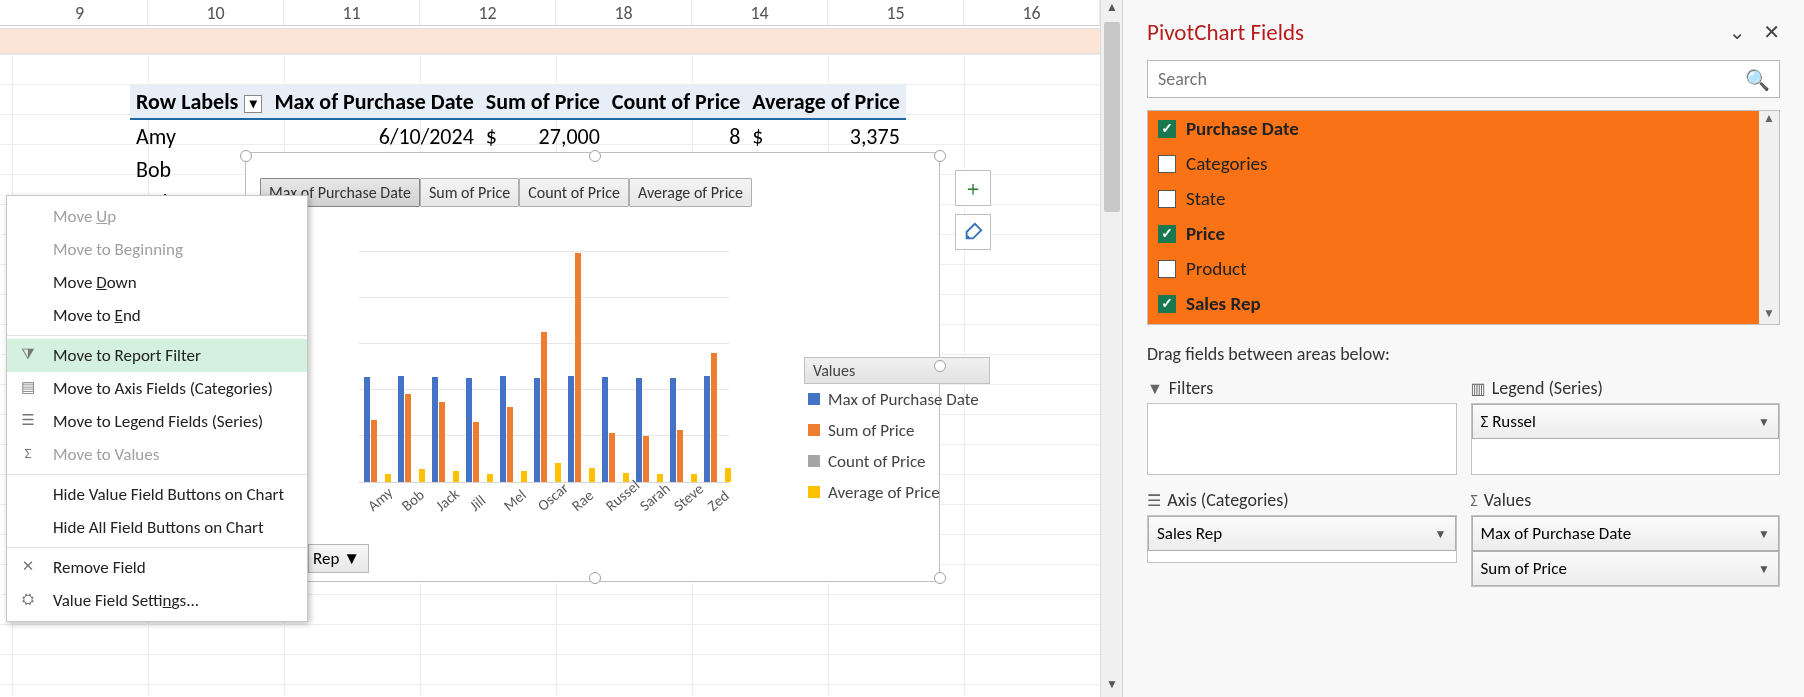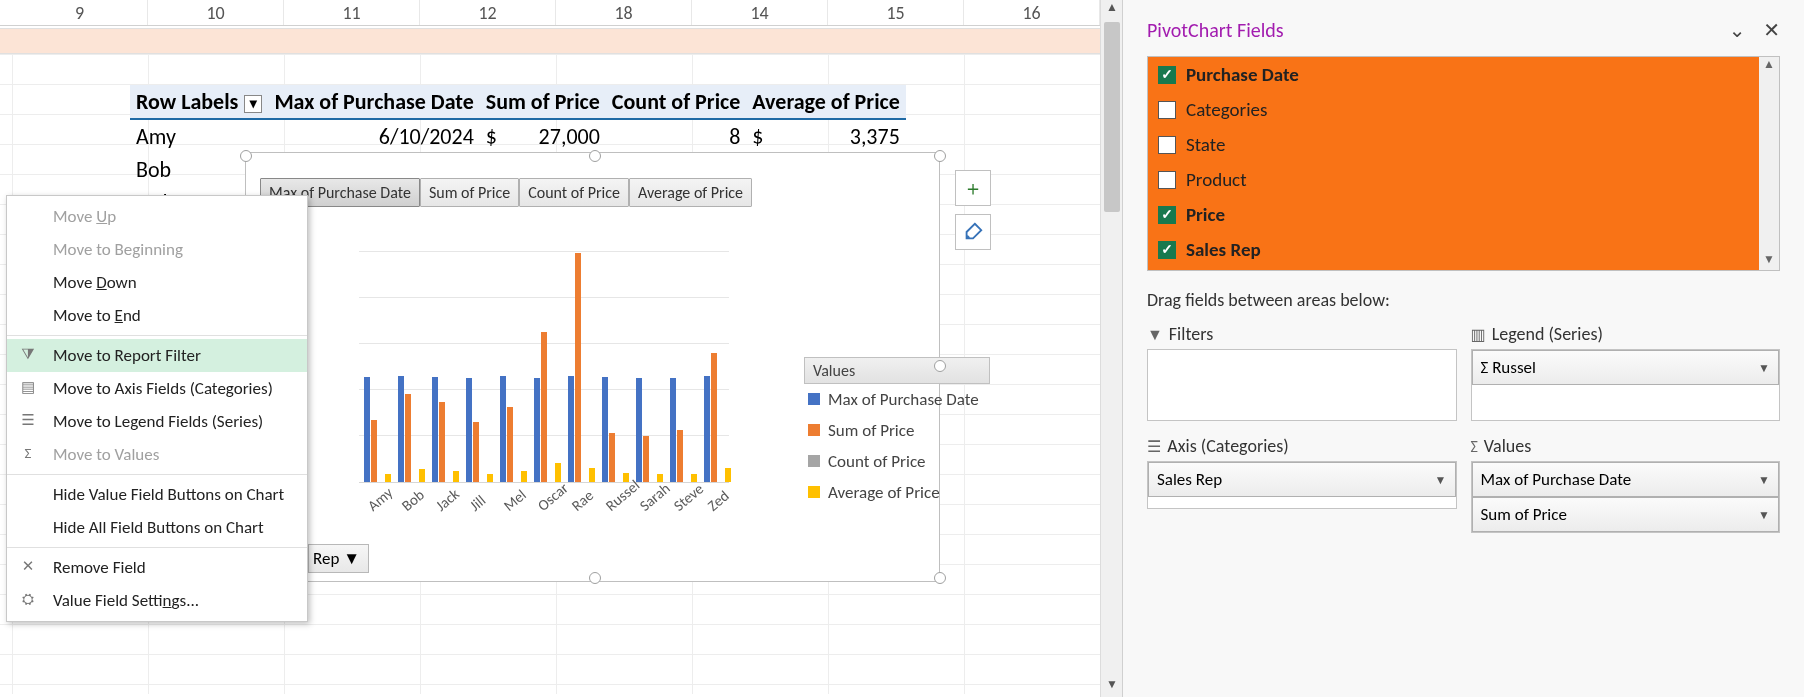--- a/index.html
+++ b/index.html
@@ -60,21 +60,21 @@
 .rep-box{position:absolute;top:544px;left:308px;border:1px solid #b8b8b8;background:linear-gradient(#f6f6f6,#e8e8e8);padding:3px 8px 3px 4px;font-size:17px;z-index:30;}
 
 
 .vscroll{position:absolute;top:0;left:1100px;width:22px;height:697px;background:#f0f0f0;border-left:1px solid #dcdcdc;}
 .vscroll .arrow{width:22px;height:20px;text-align:center;font-size:12px;color:#555;}
 .vscroll .thumb{position:absolute;top:22px;left:3px;width:16px;height:190px;background:#c7c7c7;border-radius:2px;}
 
 
 .pane{position:absolute;top:0;left:1122px;width:682px;height:697px;background:#f8f8f8;border-left:1px solid #d0d0d0;padding:0;}
 .pane-header{padding:18px 24px 14px 24px;display:flex;align-items:center;justify-content:space-between;}
-.pane-header .title{font-size:20px;color:#a21caf;}
+.pane-header .title{font-size:23px;color:#b91c1c;}
 .pane-header .hch{font-size:20px;color:#444;margin-left:14px;cursor:default;}
 .pane-sub{padding:4px 24px 10px 24px;display:flex;align-items:center;justify-content:space-between;}
 .pane-sub .st{font-size:18px;color:#333;}
 .gear-btn{border:1px solid #b0b0b0;background:linear-gradient(#fafafa,#ececec);padding:4px 8px;font-size:17px;display:flex;align-items:center;gap:4px;}
 .search-wrap{padding:0 24px 12px 24px;}
 .search-box{width:100%;border:1px solid #b8b8b8;padding:7px 36px 7px 10px;font-size:18px;color:#333;background:#fff;position:relative;}
 .search-wrap{position:relative;}
 .search-wrap .sico{position:absolute;right:34px;top:8px;font-size:20px;color:#666;}
 .field-list{margin:0 24px;border:1px solid #c0c0c0;background:#f97316;height:215px;position:relative;}
 .field-list .fl-scroll{position:absolute;right:0;top:0;width:20px;height:100%;background:#f0f0f0;}
@@ -322,41 +322,45 @@
 </div>
 
 <div class="pane">
   <div class="pane-header">
     <div class="title">PivotChart Fields</div>
     <div>
       <span class="hch">⌄</span>
       <span class="hch">✕</span>
     </div>
   </div>
+  <div class="search-wrap">
+    <input class="search-box" placeholder="Search" style="">
+    <span class="sico">🔍</span>
+  </div>
   <div class="field-list">
     <div id="flist">
         <div class="fi bold">
           <span class="cb-box checked"></span>
           <span>Purchase Date</span>
         </div>
         <div class="fi">
           <span class="cb-box"></span>
           <span>Categories</span>
         </div>
         <div class="fi">
           <span class="cb-box"></span>
           <span>State</span>
         </div>
+        <div class="fi bold">
+          <span class="cb-box checked"></span>
+          <span>Price</span>
+        </div>
         <div class="fi">
           <span class="cb-box"></span>
           <span>Product</span>
-        </div>
-        <div class="fi bold">
-          <span class="cb-box checked"></span>
-          <span>Price</span>
         </div>
         <div class="fi bold">
           <span class="cb-box checked"></span>
           <span>Sales Rep</span>
         </div>
       </div>
     <div class="fl-scroll">
       <div class="fsarrow">▲</div>
       <div class="fsarrow" style="position:absolute;bottom:0;width:100%;">▼</div>
     </div>

